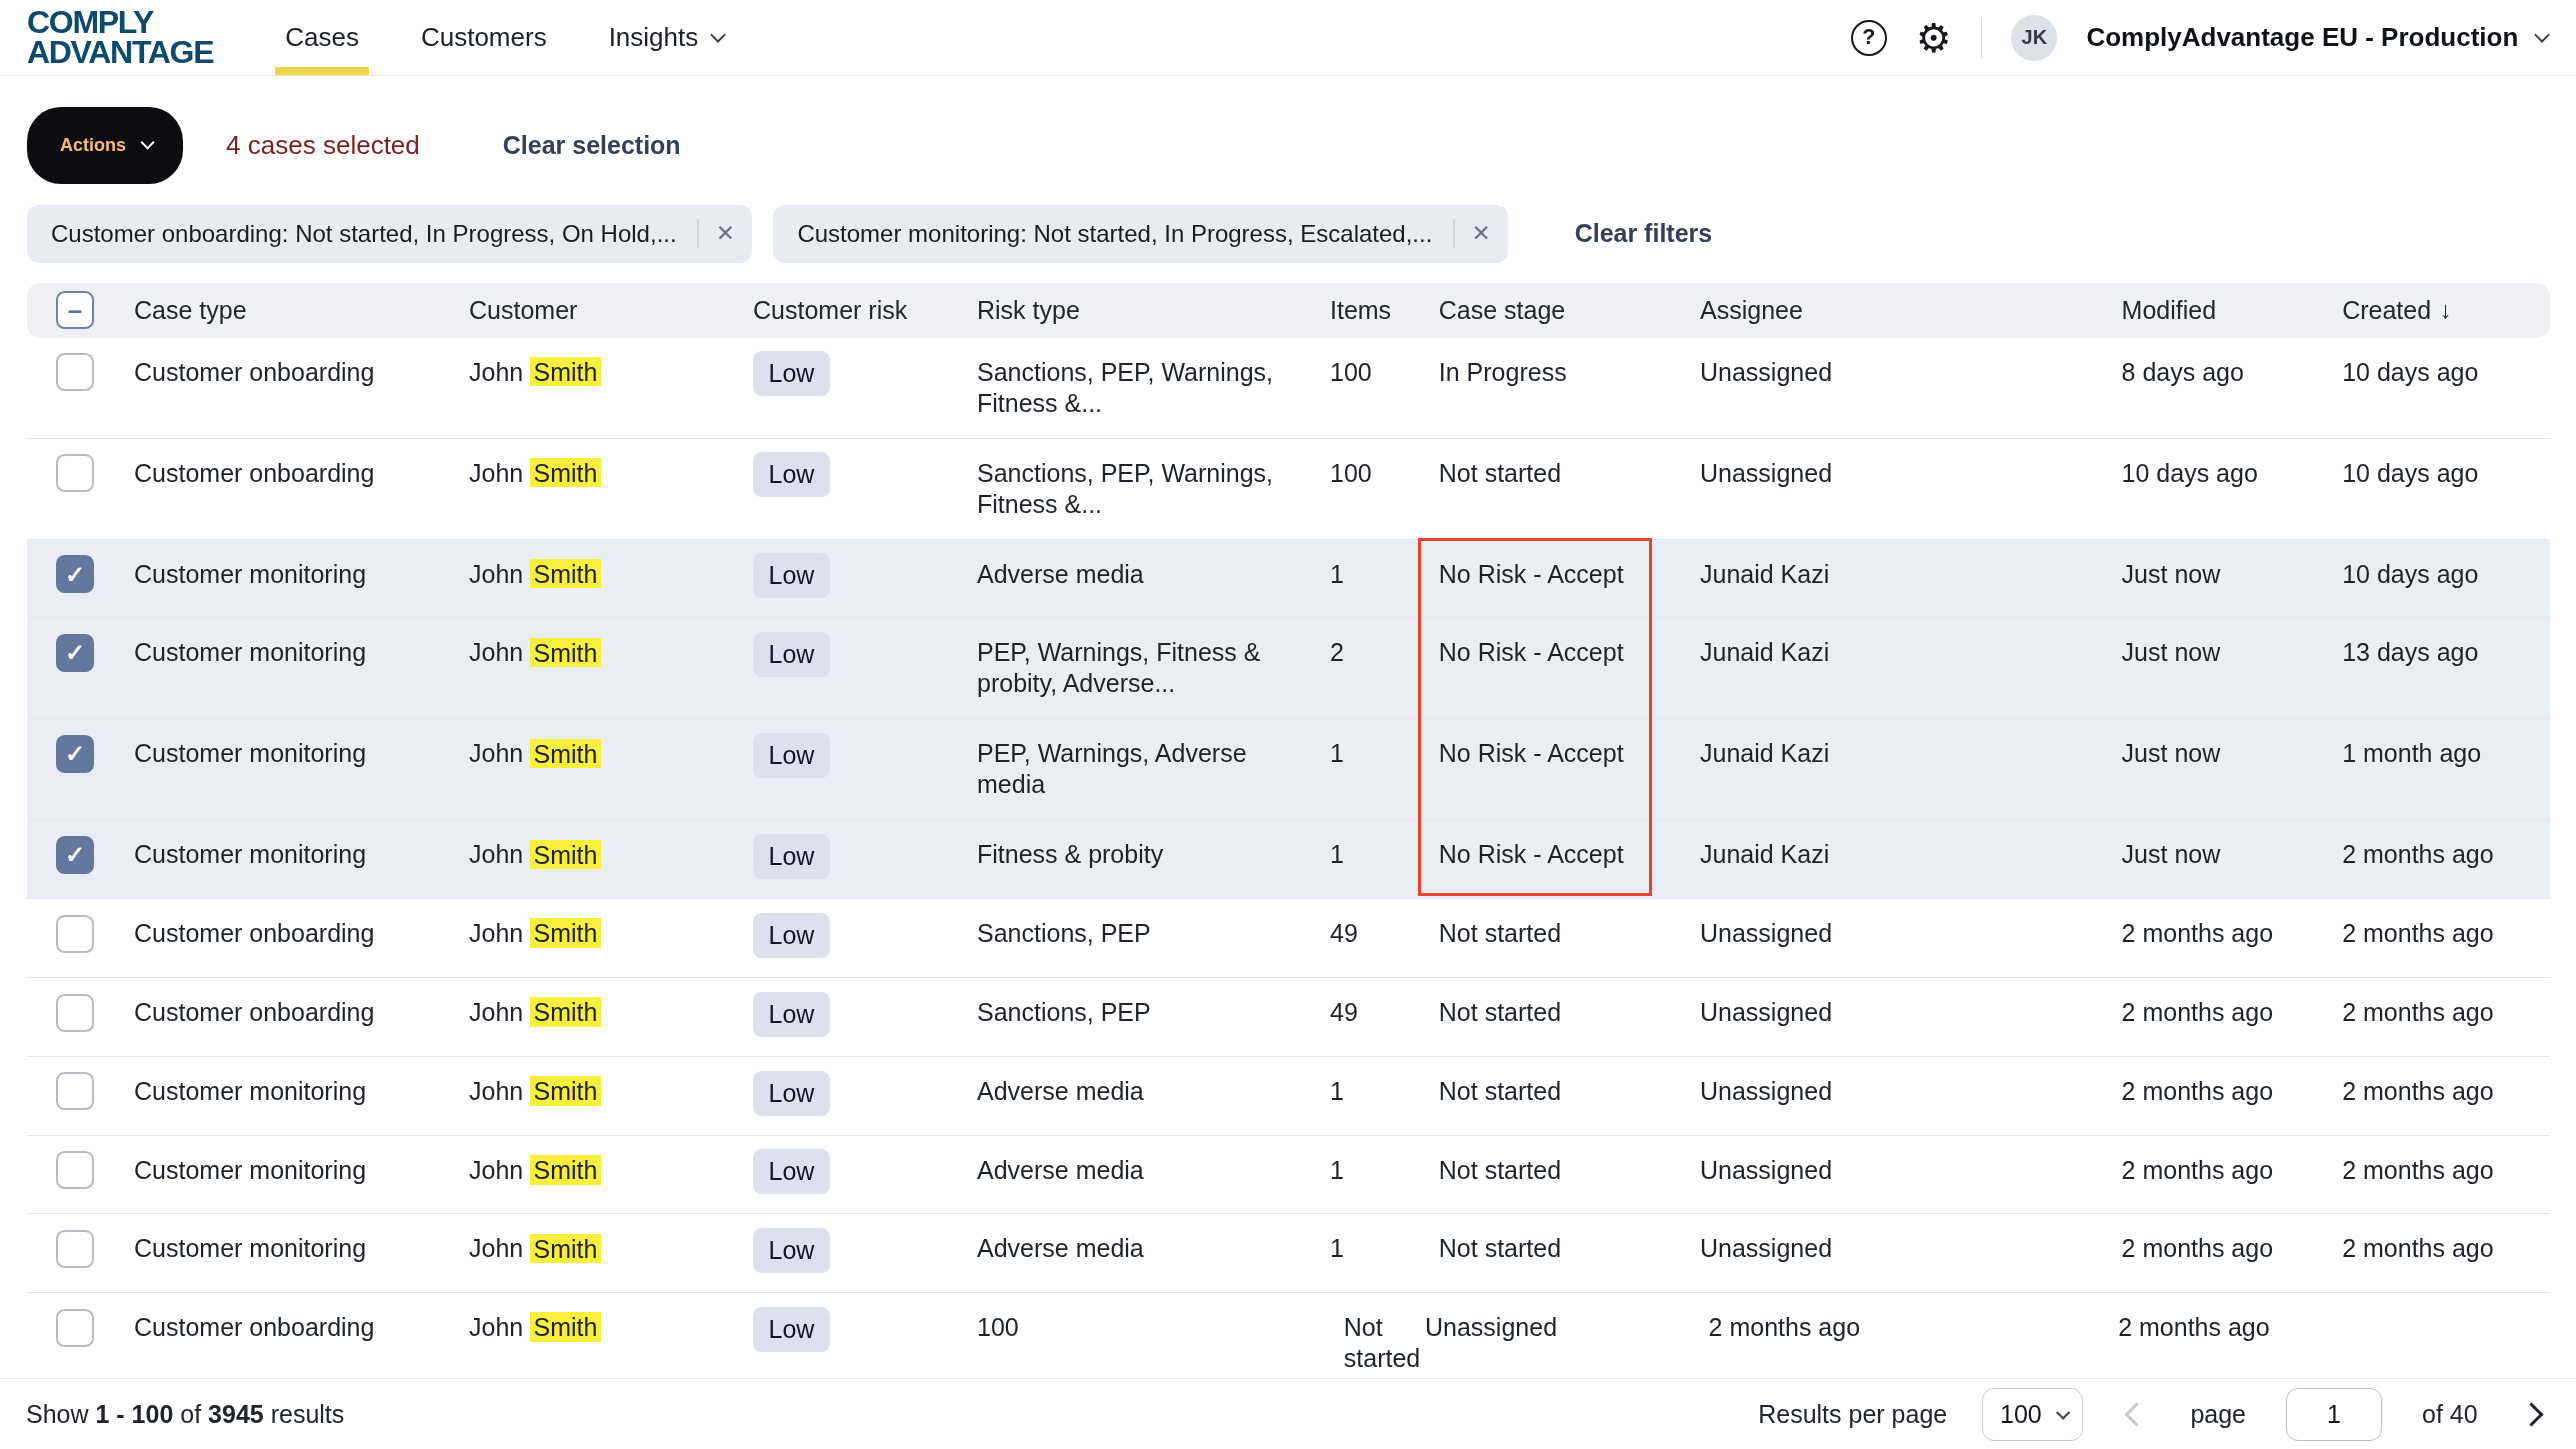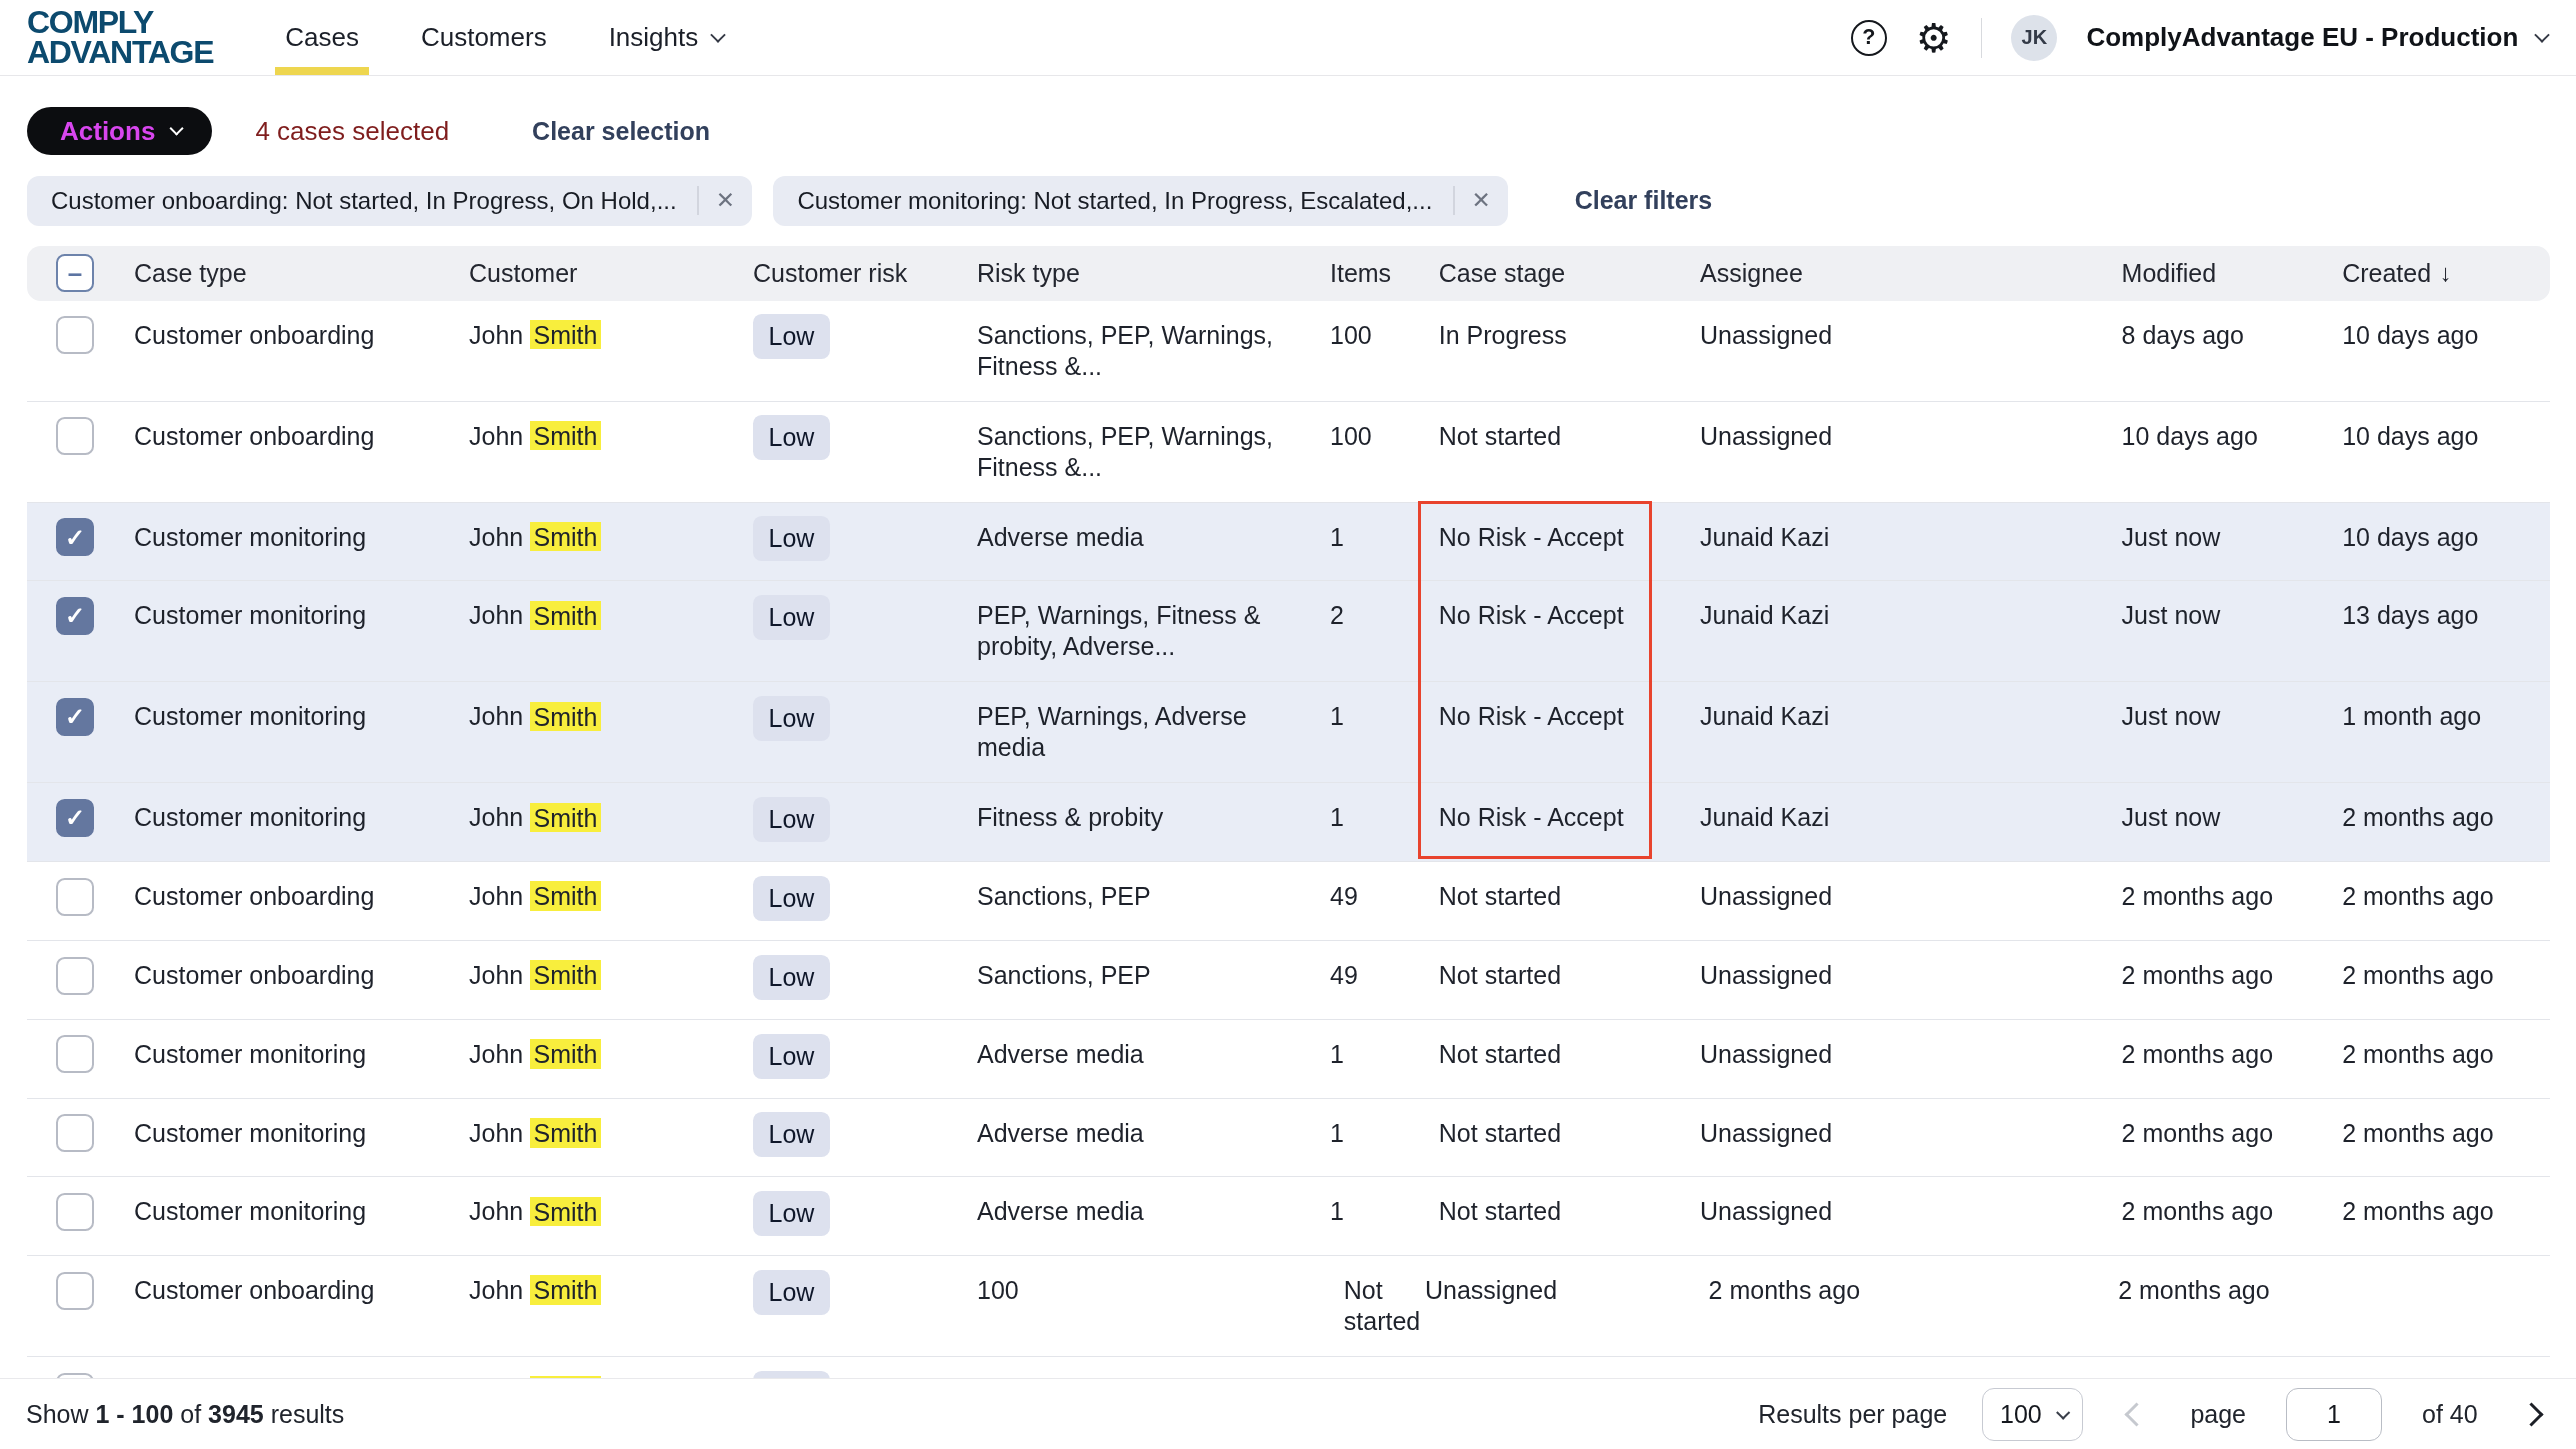--- a/index.html
+++ b/index.html
@@ -19,29 +19,29 @@
   .chev.right { width:17px; height:17px; transform:rotate(-45deg); }
   .nav-right { margin-left:auto; display:flex; align-items:center; gap:29px; }
   .help-icon { width:36px; height:36px; border:2.6px solid #15181d; border-radius:50%; display:flex; align-items:center; justify-content:center; font-size:21.5px; font-weight:700; color:#15181d; cursor:pointer; }
   .gear-icon { font-size:40px; line-height:40px; color:#15181d; cursor:pointer; }
   .nav-divider { width:1.7px; height:40px; background:#d8dade; }
   .avatar { width:46px; height:46px; border-radius:50%; background:#dde2ea; display:flex; align-items:center; justify-content:center; font-size:20px; font-weight:600; color:#343b48; }
   .workspace { display:flex; align-items:center; gap:15.5px; font-size:26px; font-weight:700; color:#101318; cursor:pointer; }
 
   
   .toolbar { margin:31px 27px 0; display:flex; align-items:center; }
-  .actions-btn { background:#0c0d10; color:#d946ef; border:none; border-radius:34px; height:48px; padding:0 33px; font-size:26px; font-weight:700; font-family:inherit; display:flex; align-items:center; gap:13.8px; cursor:pointer; }
+  .actions-btn { background:#0c0d10; color:#fdba74; border:none; border-radius:34px; height:77px; padding:0 33px; font-size:18px; font-weight:700; font-family:inherit; display:flex; align-items:center; gap:13.8px; cursor:pointer; }
   .actions-btn .chev { border-color:#fff; width:10.3px; height:10.3px; }
   .selected-count { margin-left:43px; font-size:26px; color:#7f1d1d; }
   .link-btn { background:none; border:none; font-family:inherit; font-size:25px; font-weight:700; color:#32405c; cursor:pointer; }
   .clear-selection { margin-left:83px; }
 
   
   .filters { margin:20.6px 27px 0; display:flex; align-items:center; }
-  .chip { background:#e8ebf3; border-radius:12px; height:50px; display:flex; align-items:center; padding:0 0 0 24px; font-size:24px; color:#181c24; }
+  .chip { background:#e8ebf3; border-radius:12px; height:58px; display:flex; align-items:center; padding:0 0 0 24px; font-size:24px; color:#181c24; }
   .chip + .chip { margin-left:21.5px; }
   .chip-divider { width:1.7px; height:29px; background:#d2d5de; margin-left:20.6px; }
   .chip-x { width:53px; height:100%; display:flex; align-items:center; justify-content:center; font-size:23px; color:#6d7380; cursor:pointer; }
   .clear-filters { margin-left:67px; }
 
   
   .table { margin:20px 27px 0; width:2523px; position:relative; }
   .trow { display:grid; grid-template-columns:107px 335px 284px 224px 353px 95px 275px 413px 224px 212px; align-items:start; }
   .thead { background:#eff0f3; border-radius:13.8px; height:55px; align-items:center; font-size:25px; color:#23262f; }
   .thead > div { display:flex; align-items:center; gap:8.6px; }

